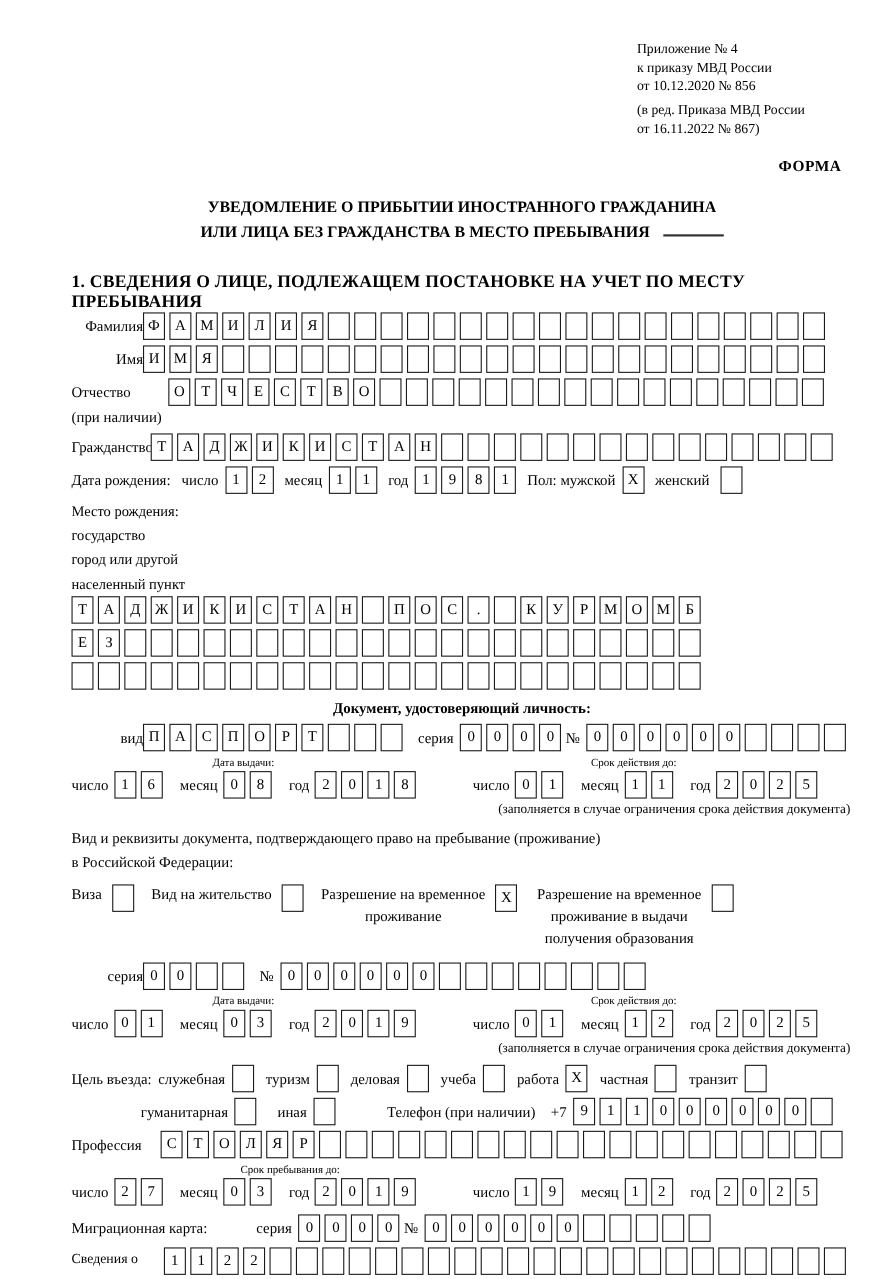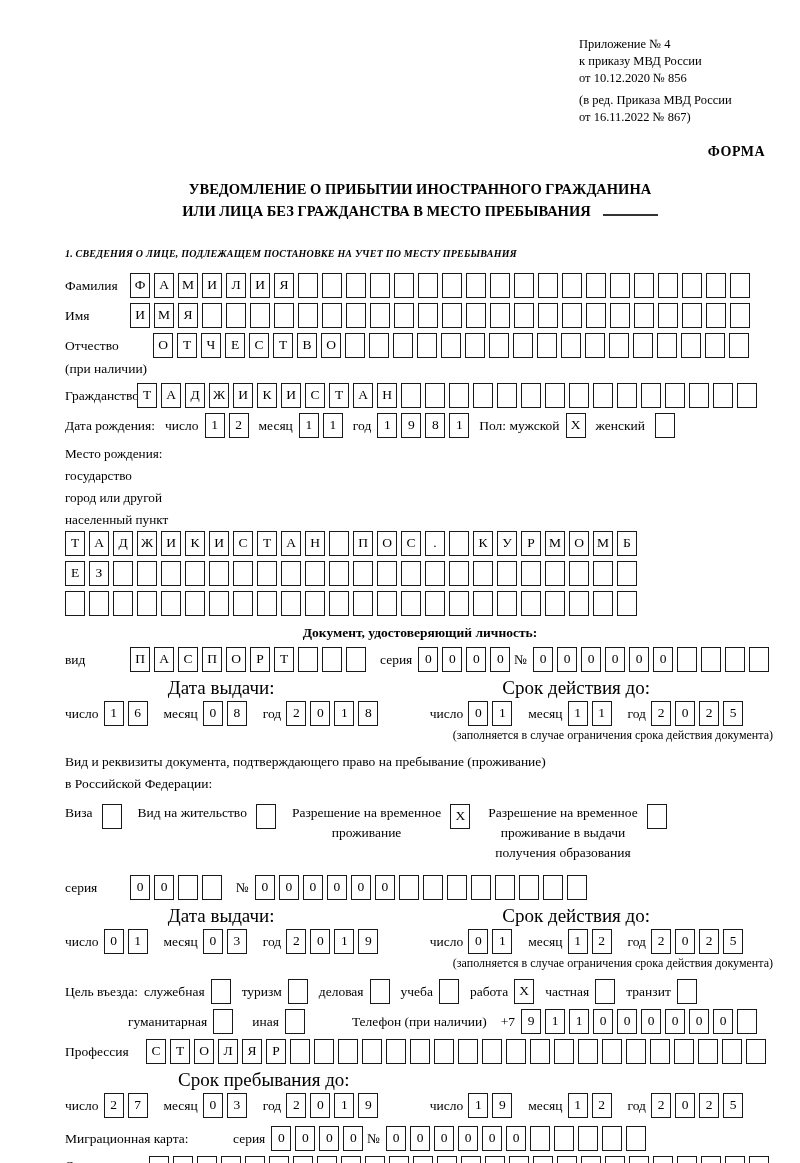--- a/index.html
+++ b/index.html
@@ -4,40 +4,40 @@
 <style>
   html,body{margin:0;padding:0;background:#fff;color:#000;}
   body{width:800px;height:1163px;font-family:"Liberation Serif","DejaVu Serif",serif;}
   .page{box-sizing:border-box;width:800px;height:1163px;padding:36px 25px 8px 65px;overflow:hidden;}
 
   .annex{width:196px;margin-left:auto;font-size:12.5px;line-height:17px;}
   .annex .gap{margin-top:5px;}
   .forma{font-weight:bold;font-size:14px;text-align:right;margin-top:18px;padding-right:10px;letter-spacing:.5px;}
   .title{text-align:center;font-weight:bold;font-size:14.5px;line-height:22px;margin-top:18px;}
   .uline{display:inline-block;width:55px;height:2px;background:#333;margin-left:12px;vertical-align:baseline;}
-  .sec1{font-weight:bold;font-size:10px;margin-top:26px;margin-bottom:14px;letter-spacing:.2px;font-style:italic;}
+  .sec1{font-weight:bold;font-size:16px;margin-top:26px;letter-spacing:.2px;}
 
   .frow{display:flex;align-items:center;margin-bottom:5px;}
   .flabel{font-size:13.5px;flex-shrink:0;white-space:nowrap;}
-  .w65{width:65px;}.w88{width:88px;}.w72{width:72px;}
+  .w65{width:65px;text-align:right;}.w88{width:88px;}.w72{width:72px;}
   .cells{display:flex;flex-shrink:0;}
   .cell{box-sizing:border-box;flex:0 0 20px;width:20px;height:25px;border:1.6px solid #1a1a1a;
         margin-right:4px;font-size:13.5px;line-height:21px;text-align:center;background:#fff;}
   .cbx{box-sizing:border-box;display:inline-block;width:20px;height:25px;border:1.6px solid #1a1a1a;
        font-size:13.5px;line-height:21px;text-align:center;flex-shrink:0;background:#fff;}
   .subnote{font-size:13.5px;margin:-2px 0 6px 0;}
 
   .mr6{margin-right:6px;}.mr10{margin-right:10px;}.ml10{margin-left:10px;}
   .bp{display:flex;align-items:flex-start;margin-bottom:2px;flex-direction:column;}
   .bp-l{flex:0 0 88px;font-size:13.2px;line-height:22px;white-space:nowrap;}
   .bp-r .cells{margin-bottom:5px;}
 
   .dochead{text-align:center;font-weight:bold;font-size:13.5px;margin:4px 0 6px 0;}
 
-  .dhdr{display:flex;font-size:19px;margin:2px 0 2px 0;}
+  .dhdr{display:flex;font-size:10px;margin:2px 0 2px 0;}
   .dhdr .l{width:44%;text-align:center;}
   .dhdr .r{width:56%;text-align:center;}
   .drow{display:flex;align-items:center;margin-bottom:2px;}
   .dg{display:flex;align-items:center;}
   .dg .dl{font-size:13.5px;margin-right:5px;white-space:nowrap;}
   .dg .sp{margin-right:12px;}
   .dg-r{margin-left:auto;margin-right:28px;}
   .note-r{font-size:12px;text-align:right;margin:0 2px 8px 0;}
 
   .para{font-size:13.5px;line-height:22px;}

